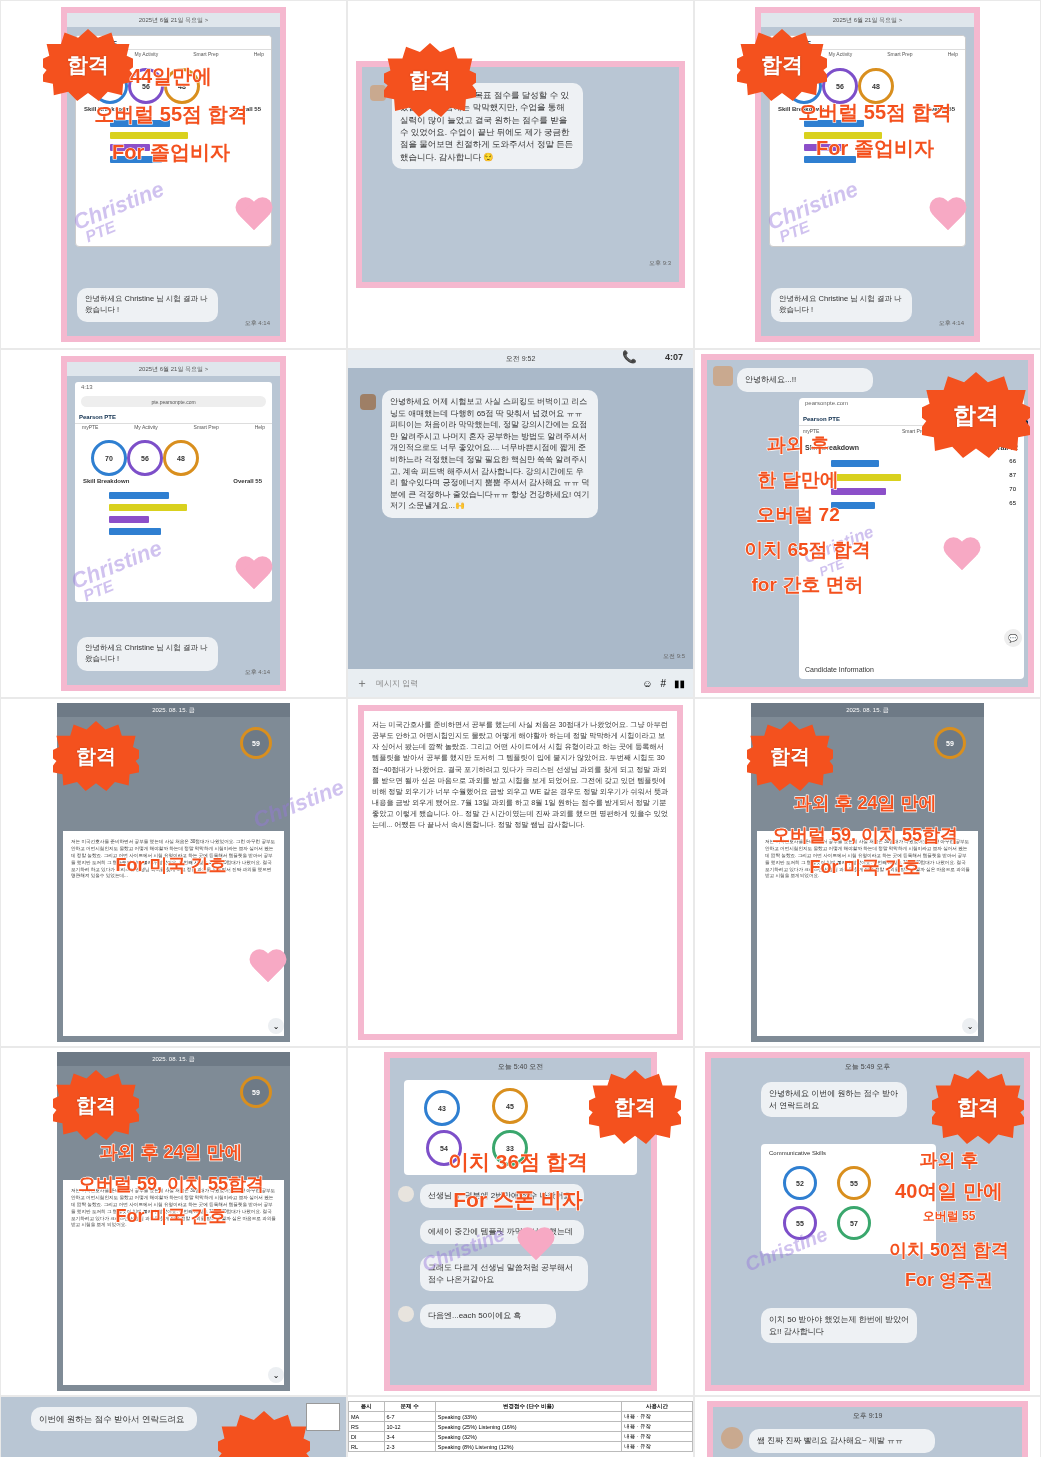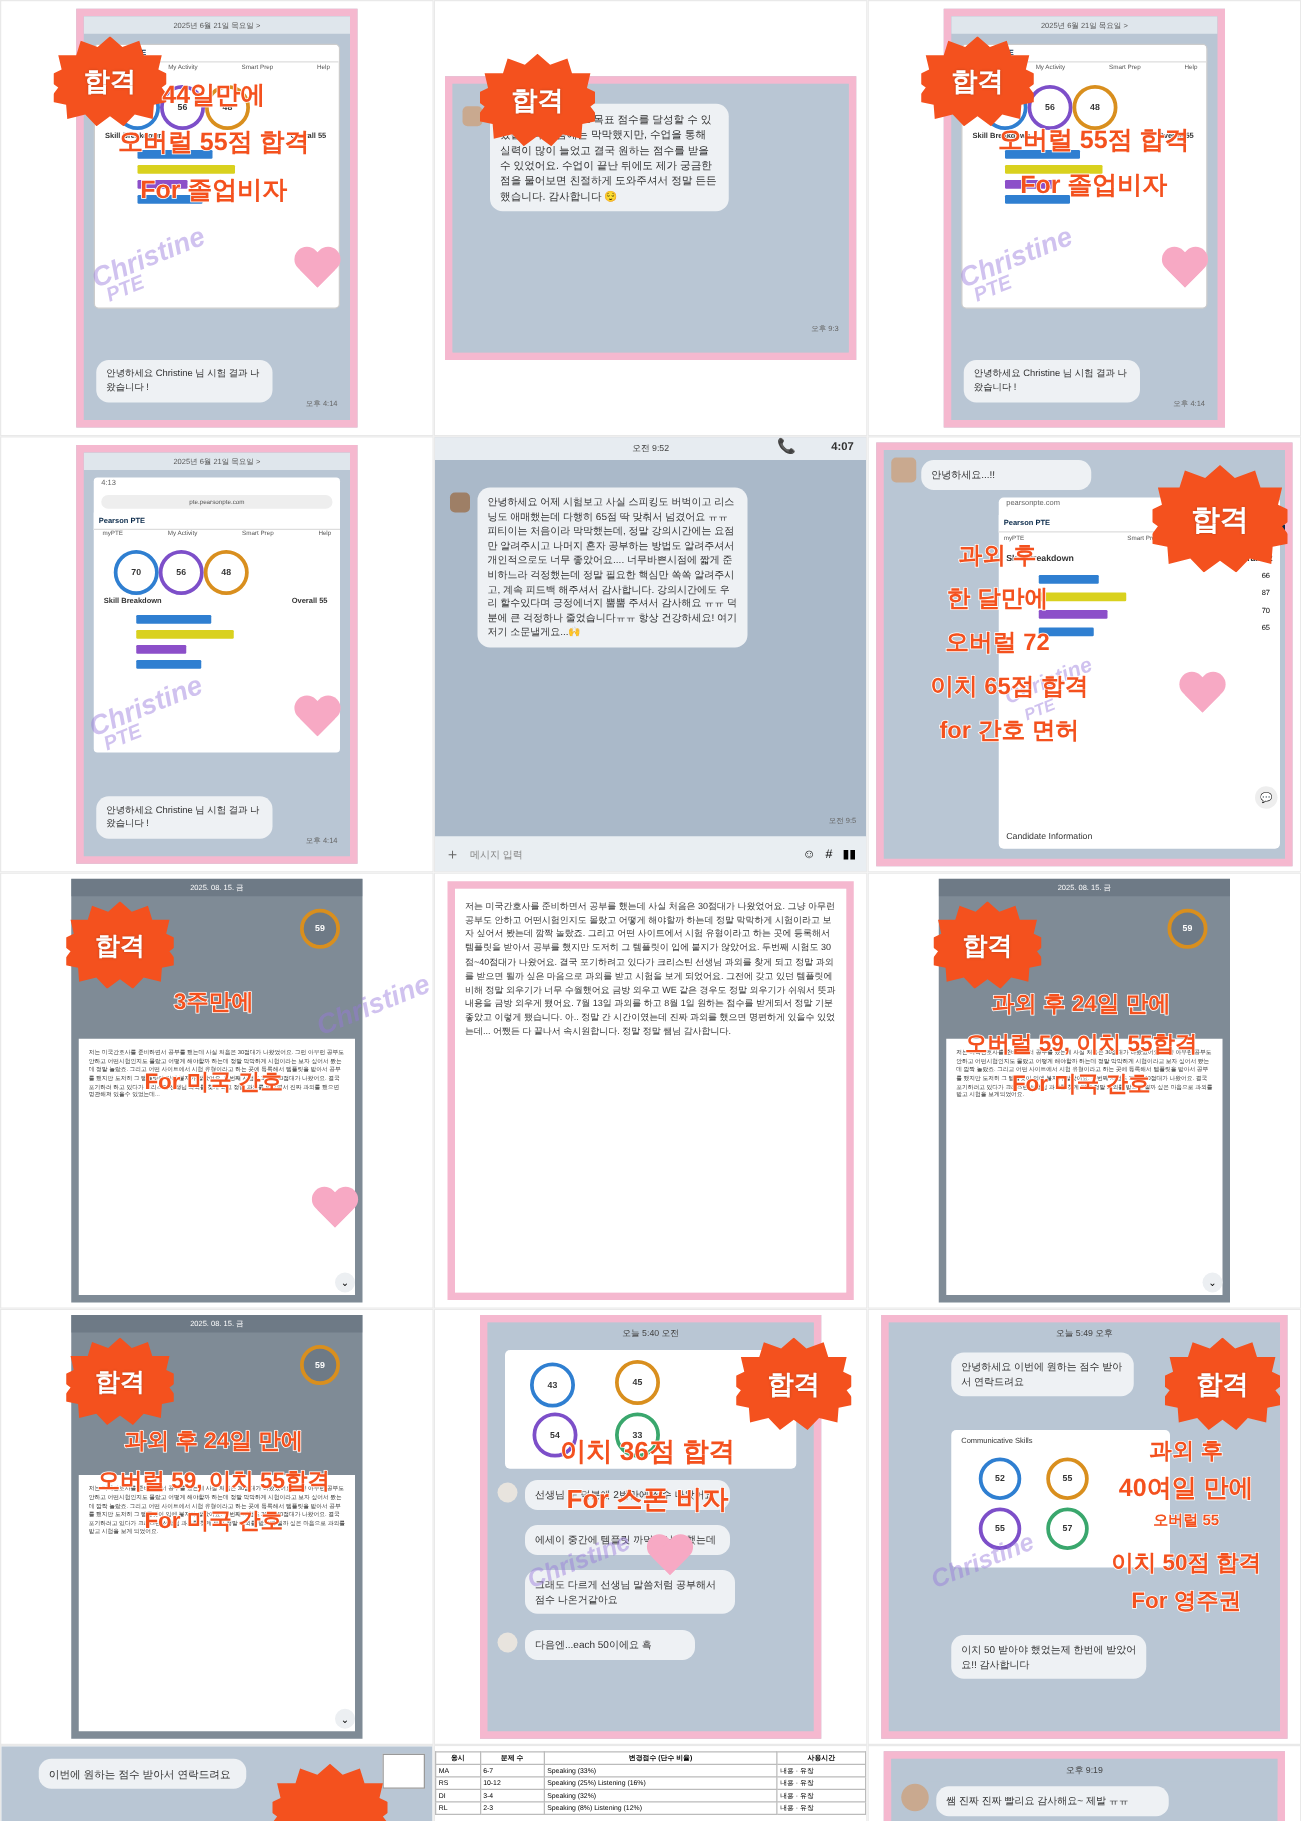--- a/index.html
+++ b/index.html
@@ -208,21 +208,20 @@
   <div class="cell">
     <div class="frame wide nb" style="inset:4px 56px 4px 56px;background:#7f8b96">
       <div style="position:absolute;left:0;right:0;top:0;height:14px;background:#6e7a86;font-size:6px;color:#fff;display:flex;align-items:center;justify-content:center">2025. 08. 15. 금</div>
       <div class="ring" style="right:18px;top:24px;width:26px;height:26px;border-color:#d98f1e;background:#6e7a86;color:#fff">59</div>
       <div class="doc" style="left:6px;right:6px;top:128px;bottom:6px;font-size:4.6px;background:#fff">저는 미국간호사를 준비하면서 공부를 했는데 사실 처음은 30점대가 나왔었어요. 그런 아무런 공부도 안하고 어떤시험인지도 몰랐고 어떻게 해야할까 하는데 정말 막막하게 시험이라는 보자 싶어서 봤는데 정말 놀랐죠. 그리고 어떤 사이트에서 시험 유형이라고 하는 곳에 등록해서 템플릿을 받아서 공부를 했지만 도저히 그 템플릿이 입에 붙지가 않았어요. 두번째 시험도 30점~40점대가 나왔어요. 결국 포기하려 하고 있다가 크리스틴 선생님 과외를 찾게 되고 정말 과외를 받으면서 진짜 과외를 했으면 명관해져 있을수 있었는데...</div>
       <div class="heart" style="right:14px;bottom:66px;width:28px;height:26px"></div>
       <div style="position:absolute;right:6px;bottom:8px;width:16px;height:16px;border-radius:50%;background:#eceff2;font-size:8px;display:flex;align-items:center;justify-content:center">⌄</div>
     </div>
     <div class="burst" style="left:52px;top:22px;width:86px;height:70px;font-size:20px">합격</div>
     <div class="wm" style="right:0px;top:92px;font-size:22px">Christine</div>
-    <div class="overlay-txt" style="left:10px;top:90px;width:320px;font-size:18px">3주만에</div>
     <div class="overlay-txt" style="left:10px;top:154px;width:320px;font-size:18px">For 미국 간호</div>
   </div>
 
   <div class="cell">
     <div class="frame wide" style="inset:6px 10px 6px 10px;background:#fff">
       <div class="doc" style="left:0;right:0;top:0;bottom:0;font-size:7.2px;line-height:1.55">저는 미국간호사를 준비하면서 공부를 했는데 사실 처음은 30점대가 나왔었어요. 그냥 아무런 공부도 안하고 어떤시험인지도 몰랐고 어떻게 해야할까 하는데 정말 막막하게 시험이라고 보자 싶어서 봤는데 깜짝 놀랐죠. 그리고 어떤 사이트에서 시험 유형이라고 하는 곳에 등록해서 템플릿을 받아서 공부를 했지만 도저히 그 템플릿이 입에 붙지가 않았어요. 두번째 시험도 30점~40점대가 나왔어요. 결국 포기하려고 있다가 크리스틴 선생님 과외를 찾게 되고 정말 과외를 받으면 될까 싶은 마음으로 과외를 받고 시험을 보게 되었어요. 그전에 갖고 있던 템플릿에 비해 정말 외우기가 너무 수월했어요 금방 외우고 WE 같은 경우도 정말 외우기가 쉬워서 뜻과 내용을 금방 외우게 됐어요. 7월 13일 과외를 하고 8월 1일 원하는 점수를 받게되서 정말 기분 좋았고 이렇게 됐습니다. 아.. 정말 간 시간이였는데 진짜 과외를 했으면 명편하게 있을수 있었는데... 어쨌든 다 끝나서 속시원합니다. 정말 정말 쌤님 감사합니다.</div>
     </div>
   </div>
 
   <div class="cell">

